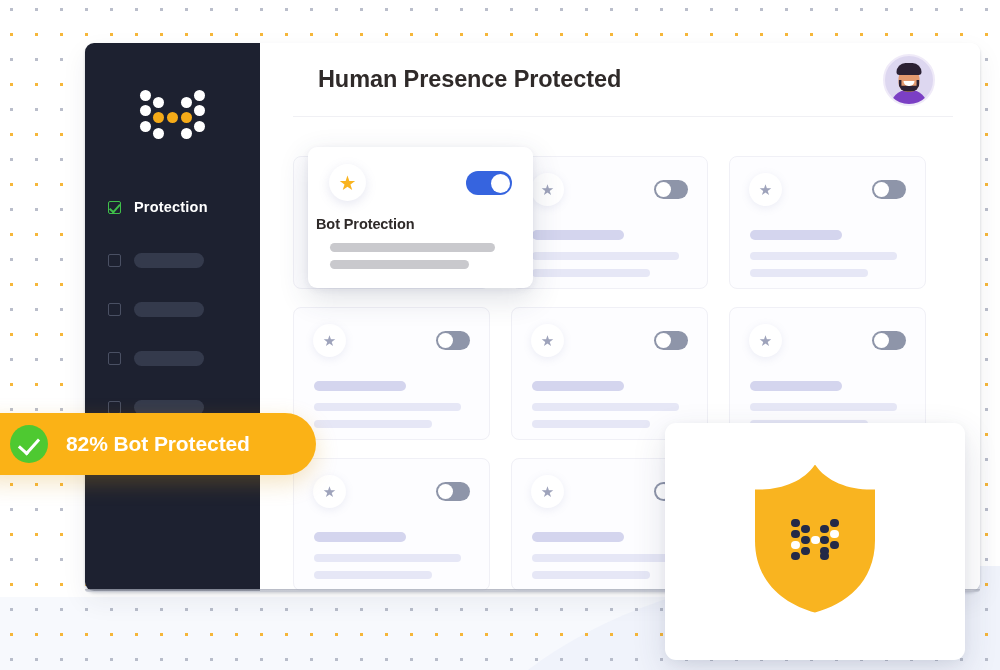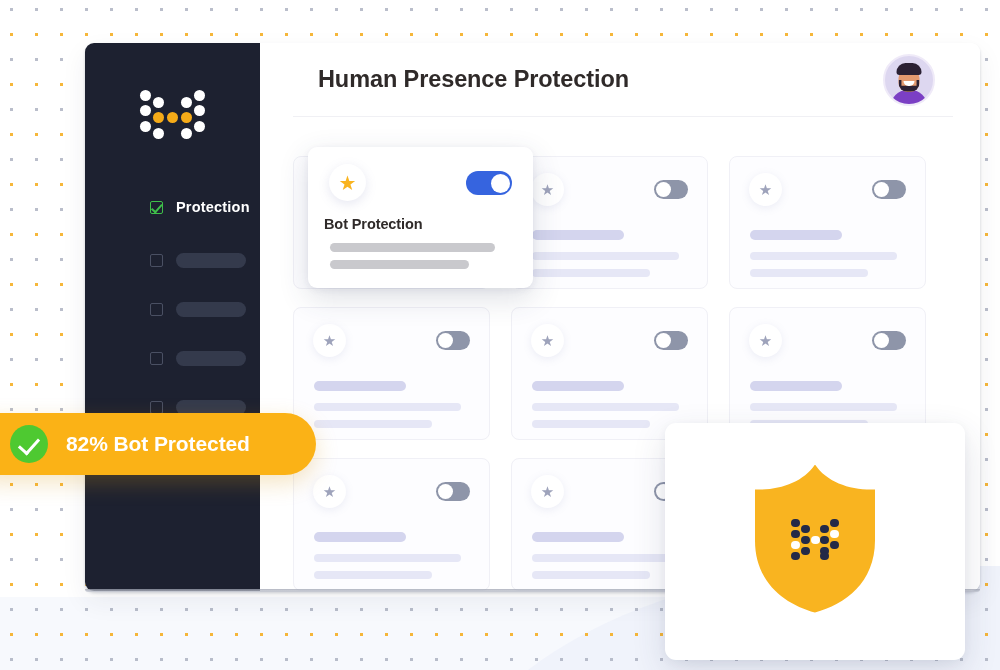--- a/index.html
+++ b/index.html
@@ -72,21 +72,21 @@
     margin: 8px auto 0 auto;
   }
   .logo-dot {
     position: absolute;
     width: 11px; height: 11px;
     border-radius: 50%;
     background: #ffffff;
   }
   .logo-dot.accent { background: #f5ab18; }
 
-  #sidebar-nav { margin-top: 47px; padding-left: 42px; }
+  #sidebar-nav { margin-top: 47px; }
 
   .nav-row {
     display: flex;
     align-items: center;
     height: 26px;
     padding-left: 23px;
     margin-bottom: 23px;
   }
   .nav-row.active { margin-bottom: 27px; }
 
@@ -289,21 +289,21 @@
   }
   #featured-toggle .knob {
     position: absolute;
     right: 2.5px; top: 2.5px;
     width: 19px; height: 19px;
     border-radius: 50%;
     background: #ffffff;
   }
   #featured-title {
     position: absolute;
-    left: 16px; top: 69px;
+    left: 8px; top: 69px;
     font-size: 14.5px;
     font-weight: bold;
     color: #2f2a29;
     letter-spacing: -0.1px;
   }
   #featured-card .bar.f1 { left: 22px; top: 96px;  width: 165px; height: 9px; background: #c9c9cd; border-radius: 5px; }
   #featured-card .bar.f2 { left: 22px; top: 113px; width: 139px; height: 9px; background: #c9c9cd; border-radius: 5px; }
 
   
   #status-pill {
@@ -444,21 +444,21 @@
         <span class="nav-check"></span>
         <span class="nav-ghost"></span>
       </div>
 
     </nav>
   </aside>
 
   <main id="main">
 
     <header id="topbar">
-      <h1 id="page-title">Human Presence Protection</h1>
+      <h1 id="page-title">Human Presence Protected</h1>
 
       <div id="avatar">
         <span class="av-body"></span>
         <span class="av-face"></span>
         <span class="av-beard"></span>
         <span class="av-mouth"></span>
         <span class="av-hair"></span>
       </div>
     </header>
 

